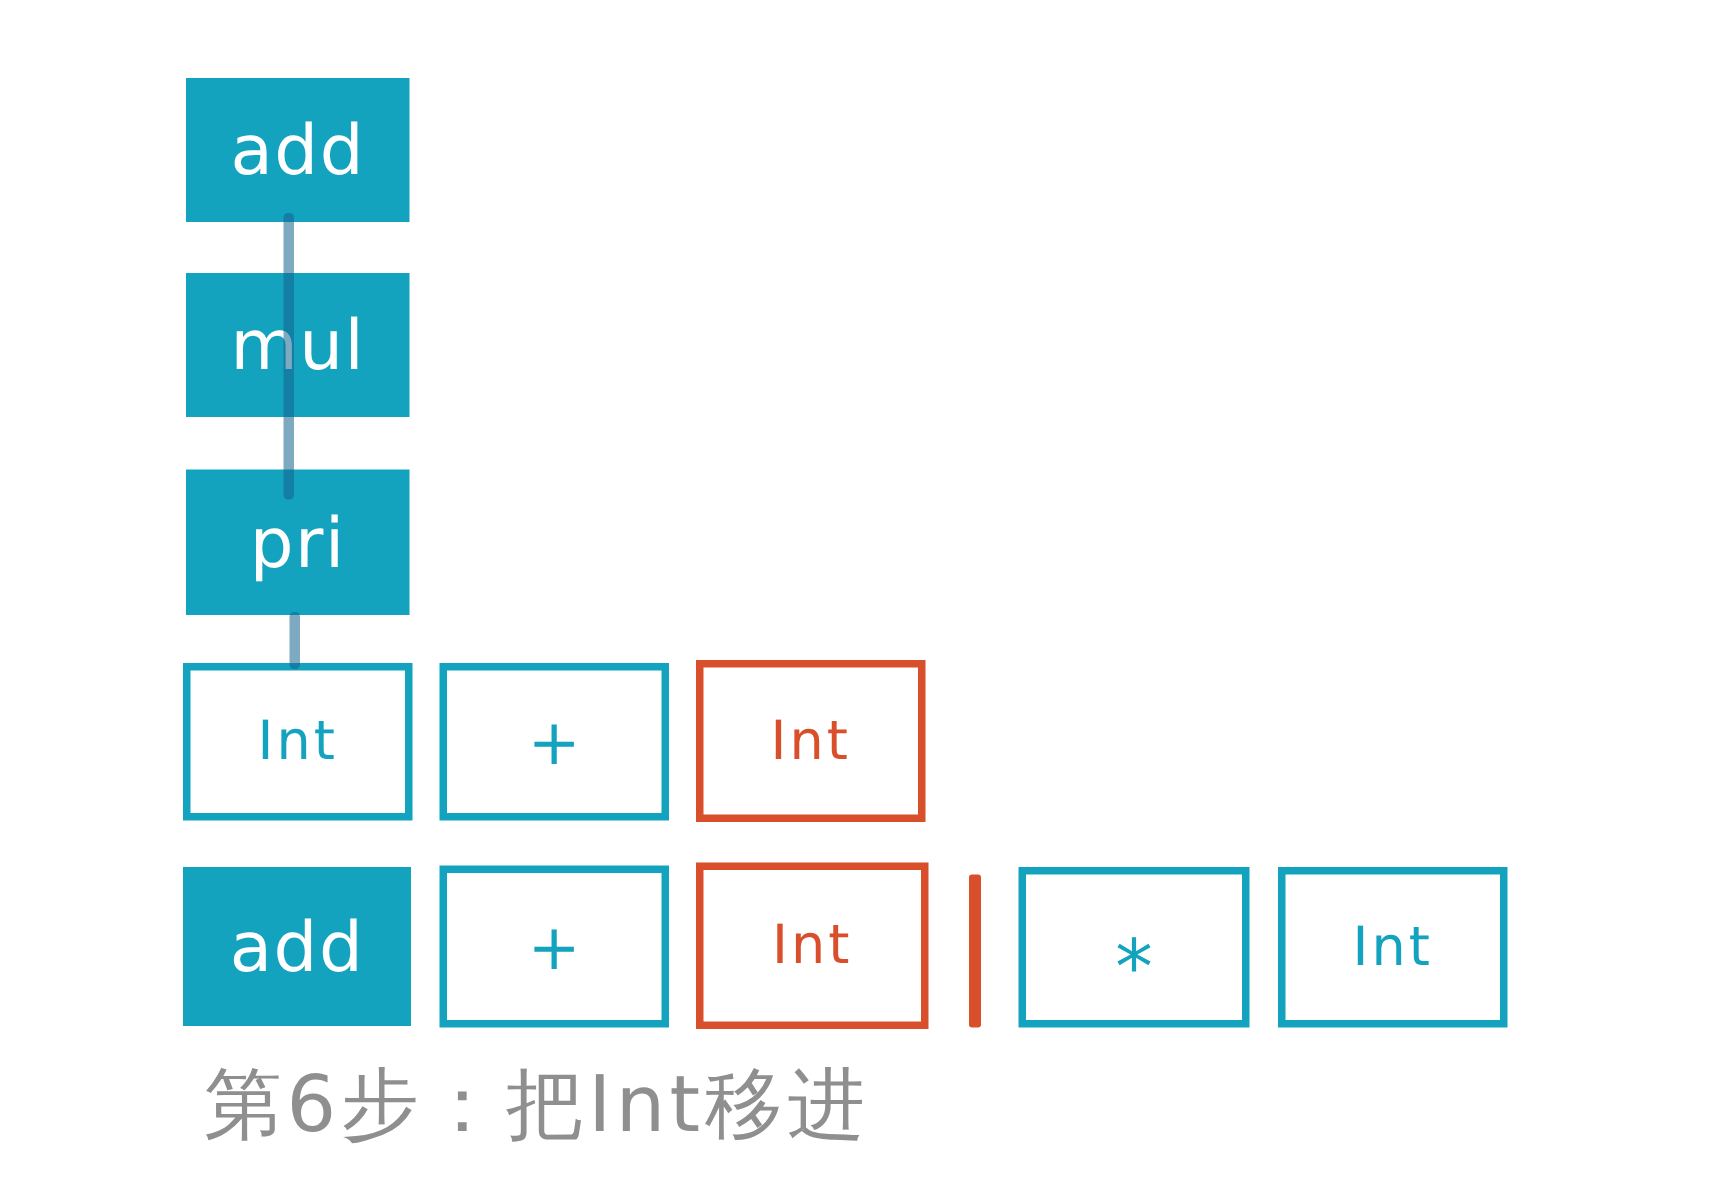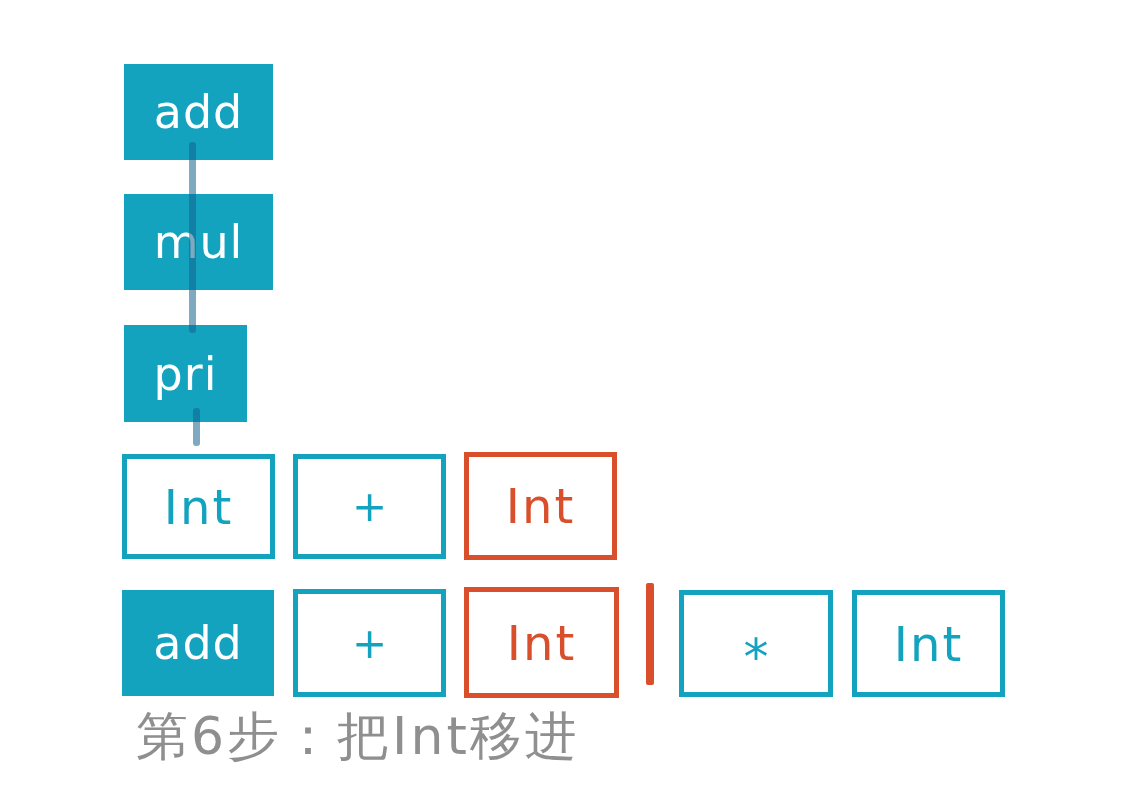--- a/index.html
+++ b/index.html
@@ -17,52 +17,51 @@
     overflow:hidden;
     font-family:"DejaVu Sans",sans-serif;
   }
   .box{
     position:absolute;
     box-sizing:border-box;
     display:flex;
     align-items:center;
     justify-content:center;
     z-index:2;
-    margin-top:12px;
   }
   .filled{
     background:var(--teal);
     color:#ffffff;
   }
   .ot{
     border:5px solid var(--teal);
     color:var(--teal);
     background:#ffffff;
   }
   .oo{
     border:5px solid var(--orange);
     color:var(--orange);
     background:#ffffff;
   }
   .lbl{font-size:46px;letter-spacing:1px;}
-  .lbl-int{font-size:48px;letter-spacing:2px;}
+  .lbl-int{font-size:36px;letter-spacing:2px;}
   .lbl-plus{font-size:42px;}
   .lbl-star{font-size:50px;transform:translateY(22%);}
   .connector{
     position:absolute;
     background:var(--connector);
     z-index:5;
     border-radius:3px;
   }
   #line-tree{left:189px;top:142px;width:7px;height:191px;}
   #line-pri-int{left:193px;top:408px;width:7px;height:38px;}
 
   #n-add{left:124px;top:52px;width:149px;height:96px;}
   #n-mul{left:124px;top:182px;width:149px;height:96px;align-items:center;}
-  #n-pri{left:124px;top:313px;width:123px;height:97px;}
+  #n-pri{left:124px;top:313px;width:149px;height:97px;}
 
   #c-int1{left:122px;top:442px;width:153px;height:105px;}
   #c-plus1{left:293px;top:442px;width:153px;height:105px;}
   #c-int2{left:464px;top:440px;width:153px;height:108px;}
 
   #s-add{left:122px;top:578px;width:152px;height:106px;}
   #s-plus{left:293px;top:577px;width:153px;height:108px;}
   #s-int{left:464px;top:575px;width:155px;height:111px;}
 
   #divider-bar{

